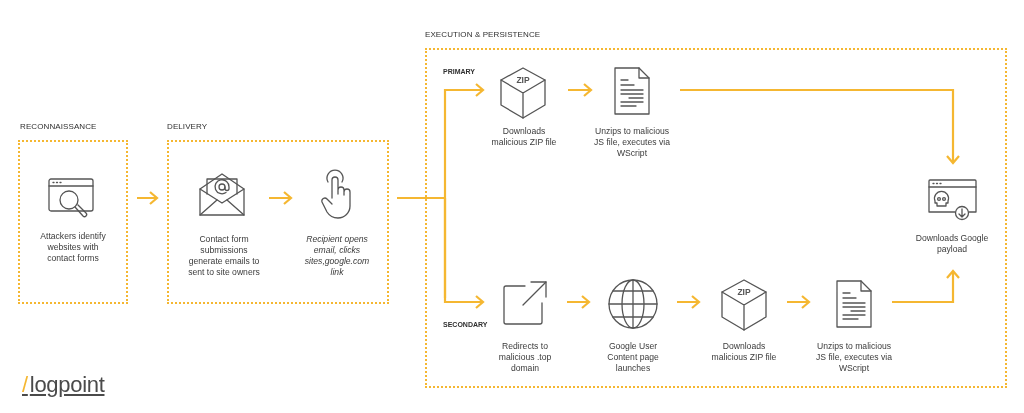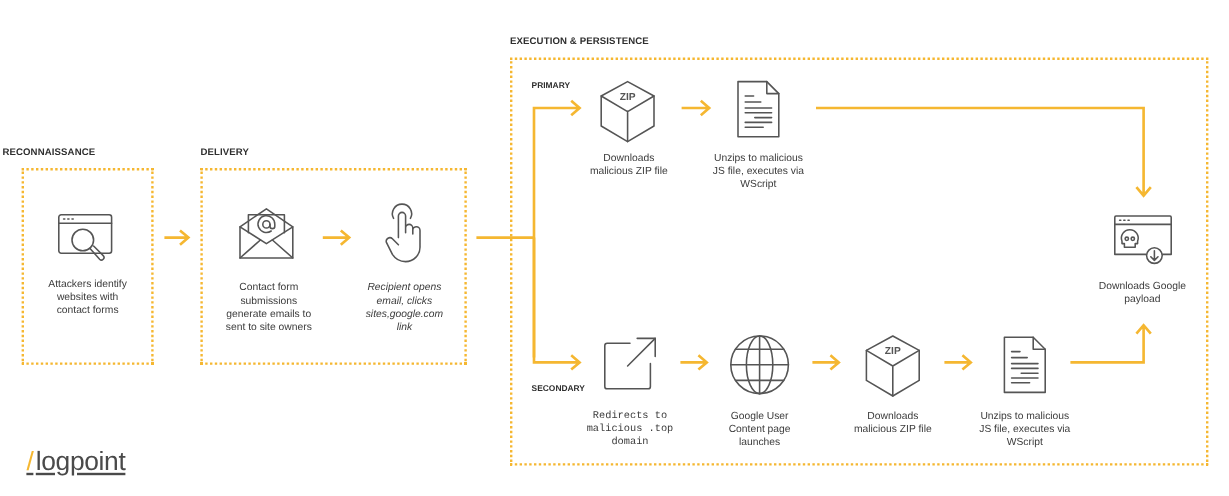--- a/index.html
+++ b/index.html
@@ -1,18 +1,18 @@
 <!DOCTYPE html>
 <html><head>
 <meta charset="utf-8">
 <style>
   html, body { margin:0; padding:0; background:#ffffff; }
   body { width:1024px; height:413px; position:relative; overflow:hidden; font-family:"Liberation Sans", sans-serif; color:#3b3b3b; }
   .abs { position:absolute; }
-  .heading { font-size:8px; font-weight:bold; color:#2f2f2f; letter-spacing:0.1px; white-space:nowrap; }
+  .heading { font-size:8px; font-weight:normal; color:#2f2f2f; letter-spacing:0.1px; white-space:nowrap; }
   .sublabel { font-size:7px; font-weight:bold; color:#2f2f2f; white-space:nowrap; }
   .box { position:absolute; border:2px dotted #f5b731; box-sizing:border-box; }
   .cap { position:absolute; font-size:8.6px; line-height:11px; text-align:center; color:#3b3b3b; white-space:pre-line; }
   svg.ico { position:absolute; overflow:visible; }
   svg.ico * { fill:none; stroke:#555; stroke-width:1.3; stroke-linejoin:round; stroke-linecap:round; }
   svg.ico text { fill:#555; stroke:none; font-family:"Liberation Sans", sans-serif; font-weight:bold; }
   #flow { position:absolute; left:0; top:0; }
   #flow path { fill:none; stroke:#f5b731; stroke-width:2.2; stroke-linejoin:miter; stroke-linecap:butt; }
   .logo { position:absolute; left:22px; top:372px; font-size:22px; color:#4a4a4a; letter-spacing:-0.3px;text-decoration:underline; }
   .logo .slash { color:#f5b731; margin-right:2px; }
@@ -32,21 +32,21 @@
 
   <path d="M568 90 H590 M584 84 L591 90 L584 96"></path>
   <path d="M680 90 H953 V162 M947 156 L953 163 L959 156"></path>
 
   <path d="M567 302 H588 M582 296 L589 302 L582 308"></path>
   <path d="M677 302 H698 M692 296 L699 302 L692 308"></path>
   <path d="M787 302 H808 M802 296 L809 302 L802 308"></path>
   <path d="M892 302 H953 V272 M947 278 L953 271 L959 278"></path>
 </svg>
 
-<div class="abs heading" style="left:2px;top:122px;text-align:right;">RECONNAISSANCE</div>
+<div class="abs heading" style="left:20px;top:122px;text-align:right;">RECONNAISSANCE</div>
 <div class="box" style="left:18px;top:140px;width:110px;height:164px;"></div>
 <svg class="ico" style="left:48px;top:178px;" width="50" height="46" viewBox="0 0 50 46">
   <rect x="1" y="1" width="44" height="32" rx="2"></rect>
   <line x1="1" y1="8" x2="45" y2="8"></line>
   <line x1="5" y1="4.5" x2="6" y2="4.5"></line>
     <line x1="8.5" y1="4.5" x2="9.5" y2="4.5"></line>
     <line x1="12" y1="4.5" x2="13" y2="4.5"></line>
   <circle cx="21" cy="22" r="9" style="fill:#fff"></circle>
   <path d="M27 29 L35 38 a2 2 0 0 0 3 -3 L30 27"></path>
 </svg>
@@ -118,21 +118,21 @@
   <path d="M34 30 V38 M31 35 L34 38 L37 35"></path>
 </svg>
 <div class="cap" style="left:900px;top:233px;width:104px;">Downloads Google
 payload</div>
 
 <svg class="ico" style="left:503px;top:281px;" width="44" height="44" viewBox="0 0 44 44">
   <path d="M22 5 H3 a2 2 0 0 0 -2 2 V41 a2 2 0 0 0 2 2 H37 a2 2 0 0 0 2 -2 V22"></path>
   <path d="M28 1 H43 V16"></path>
   <path d="M43 1 L20 24"></path>
 </svg>
-<div class="cap" style="left:480px;top:341px;width:90px;font-family:Liberation Mono, monospace;">Redirects to
+<div class="cap" style="left:480px;top:341px;width:90px;">Redirects to
 malicious .top
 domain</div>
 
 <svg class="ico" style="left:608px;top:279px;" width="50" height="50" viewBox="0 0 50 50">
   <circle cx="25" cy="25" r="24"></circle>
   <ellipse cx="25" cy="25" rx="11" ry="24"></ellipse>
   <line x1="25" y1="1" x2="25" y2="49"></line>
   <line x1="1" y1="25" x2="49" y2="25"></line>
   <path d="M5 12 H45 M5 38 H45"></path>
 </svg>

